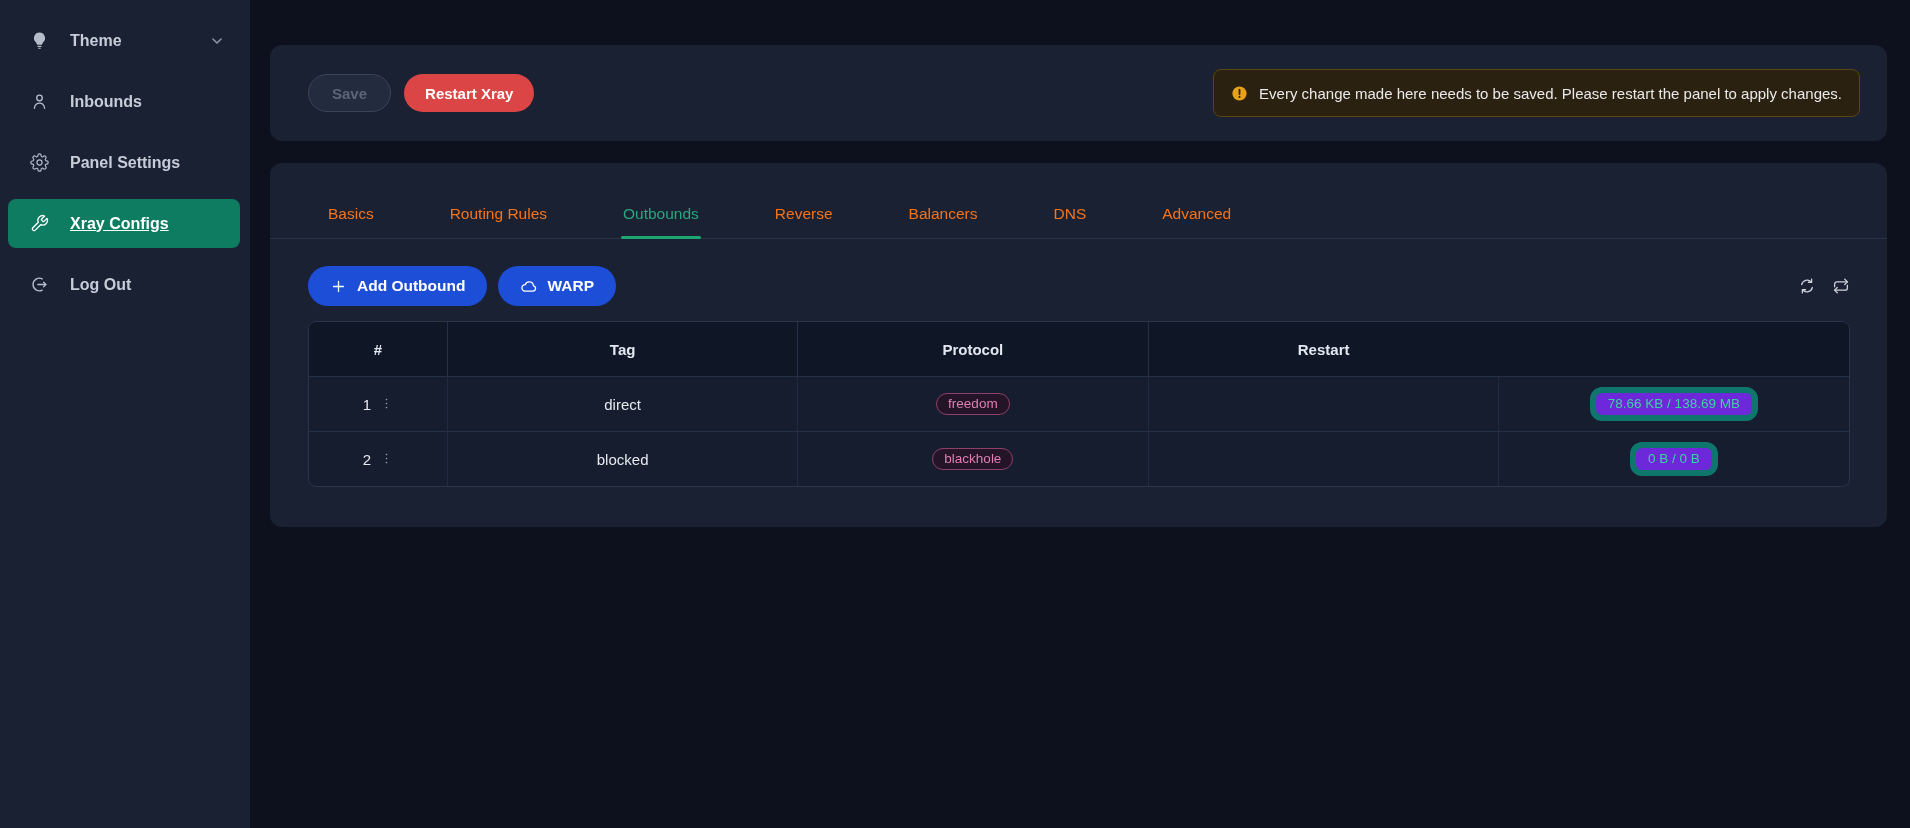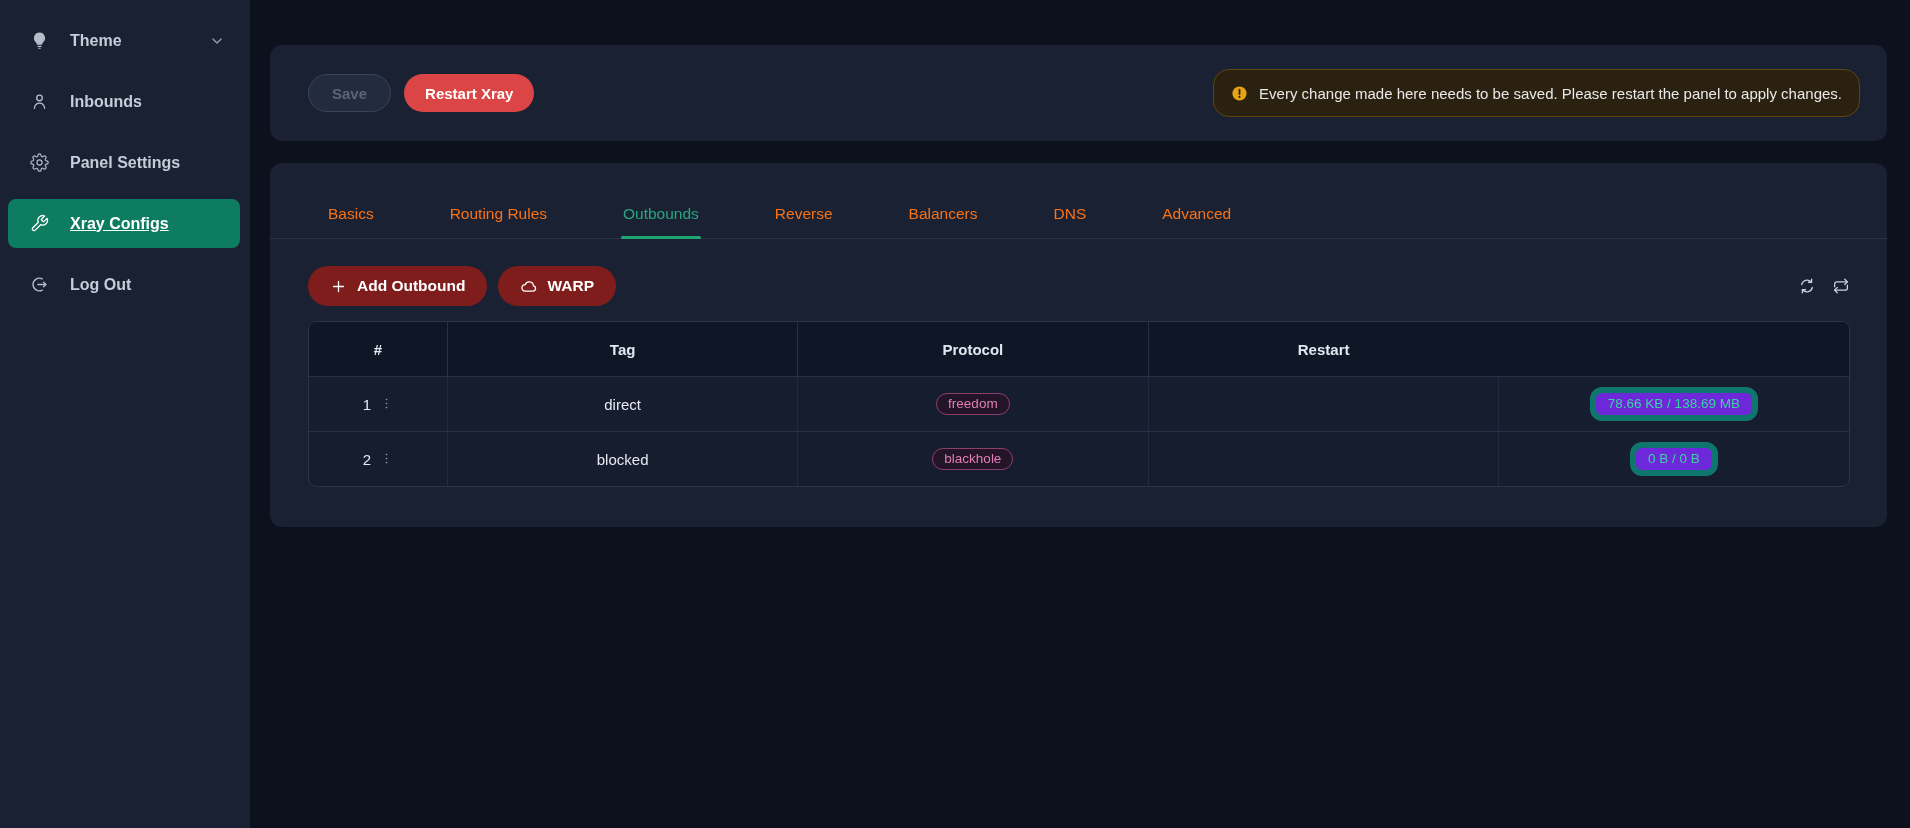--- a/index.html
+++ b/index.html
@@ -41,21 +41,21 @@
   .btn {
     height: 38px; border-radius: 19px; font-size: 15px; font-weight: 600;
     display: inline-flex; align-items: center; justify-content: center;
     border: none; cursor: pointer; font-family: Liberation Sans, sans-serif; white-space: nowrap;
   }
   .btn-save { background: #232b3e; border: 1px solid #3a4459; color: #5d6679; padding: 0 23px; margin-right: 13px; cursor: not-allowed; }
   .btn-restart { background: #dc4545; color: #ffffff; padding: 0 21px; }
   .spacer { flex: 1; }
   .alert {
     display: flex; align-items: center; gap: 11px;
-    background: #2b2111; border: 1px solid #5c4511; border-radius: 16px;
+    background: #2b2111; border: 1px solid #5c4511; border-radius: 8px;
     padding: 0 17px; height: 48px; color: #e9e9e9; font-size: 15px; white-space: nowrap; text-align: right;
   }
   .warn-icon { width: 17px; height: 17px; color: #e7a318; flex: 0 0 auto; }
 
   .content-card {
     margin-top: 22px; background: #1a2133; border-radius: 12px;
     padding-bottom: 40px;
   }
   .tabs {
     display: flex; gap: 76px;
@@ -68,21 +68,21 @@
   }
   .tab.active { color: #2aa57f; }
   .tab.active::after {
     content: ""; position: absolute; left: -2px; right: -2px; bottom: -1px;
     height: 3px; background: #1ea672; border-radius: 2px;
   }
 
   .card-body { padding: 0 37px 0 38px; }
   .actions-row { margin-top: 27px; display: flex; align-items: center; }
   .btn-green {
-    background: #7f1d1d; color: #fff; height: 40px; border-radius: 20px;
+    background: #1d4ed8; color: #fff; height: 40px; border-radius: 20px;
     padding: 0 22px; font-size: 15.5px; font-weight: 600;
     display: inline-flex; gap: 10px; align-items: center; margin-right: 11px;
     border: none; cursor: pointer; font-family: inherit;
   }
   .btn-green .bicon { width: 17px; height: 17px; }
   .icon-buttons { margin-left: auto; display: flex; gap: 16px; color: #ccd2dc; align-items: center; }
   .icon-btn { width: 18px; height: 18px; cursor: pointer; }
 
   
   .table-wrap {

